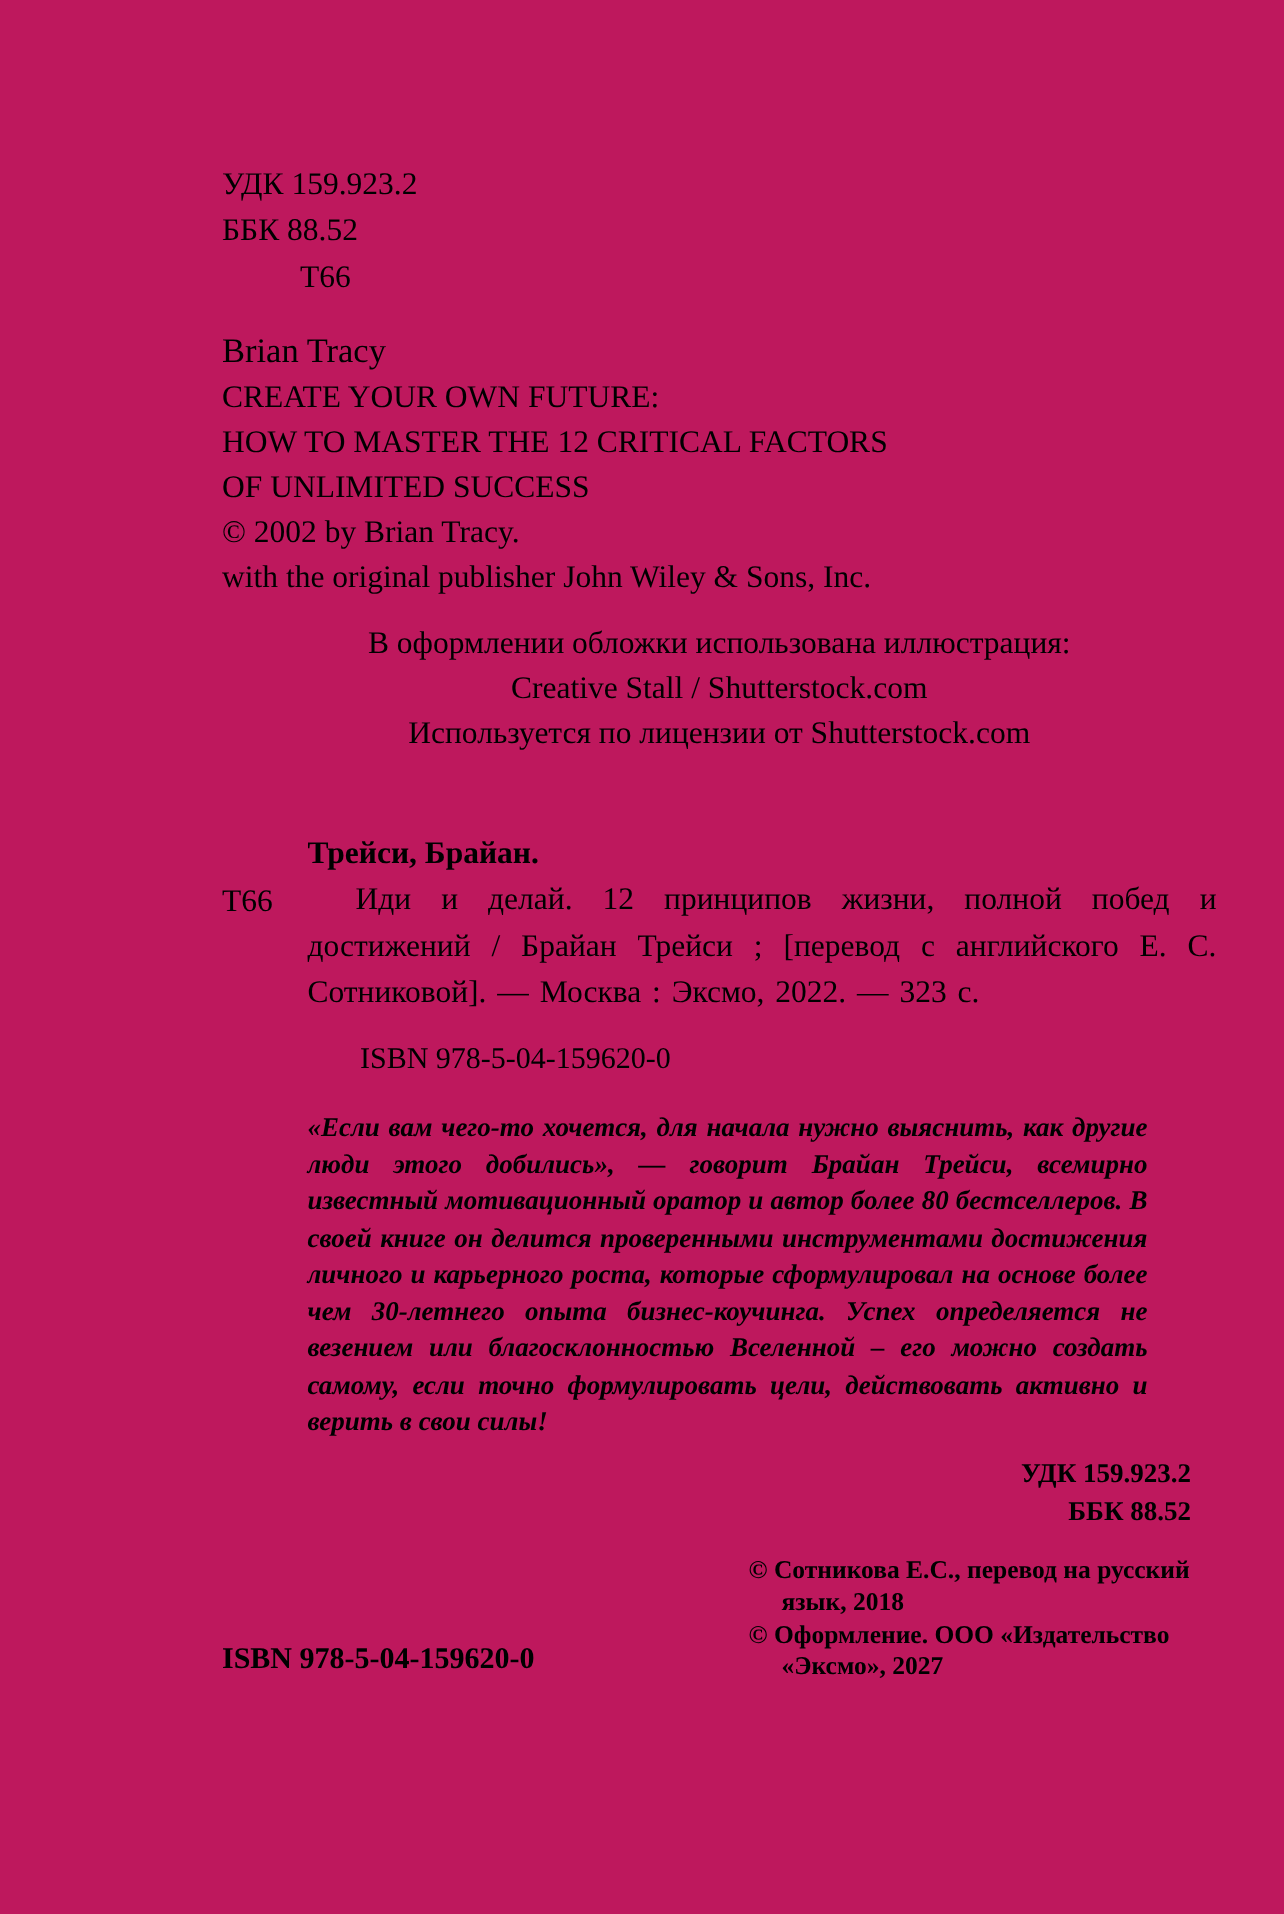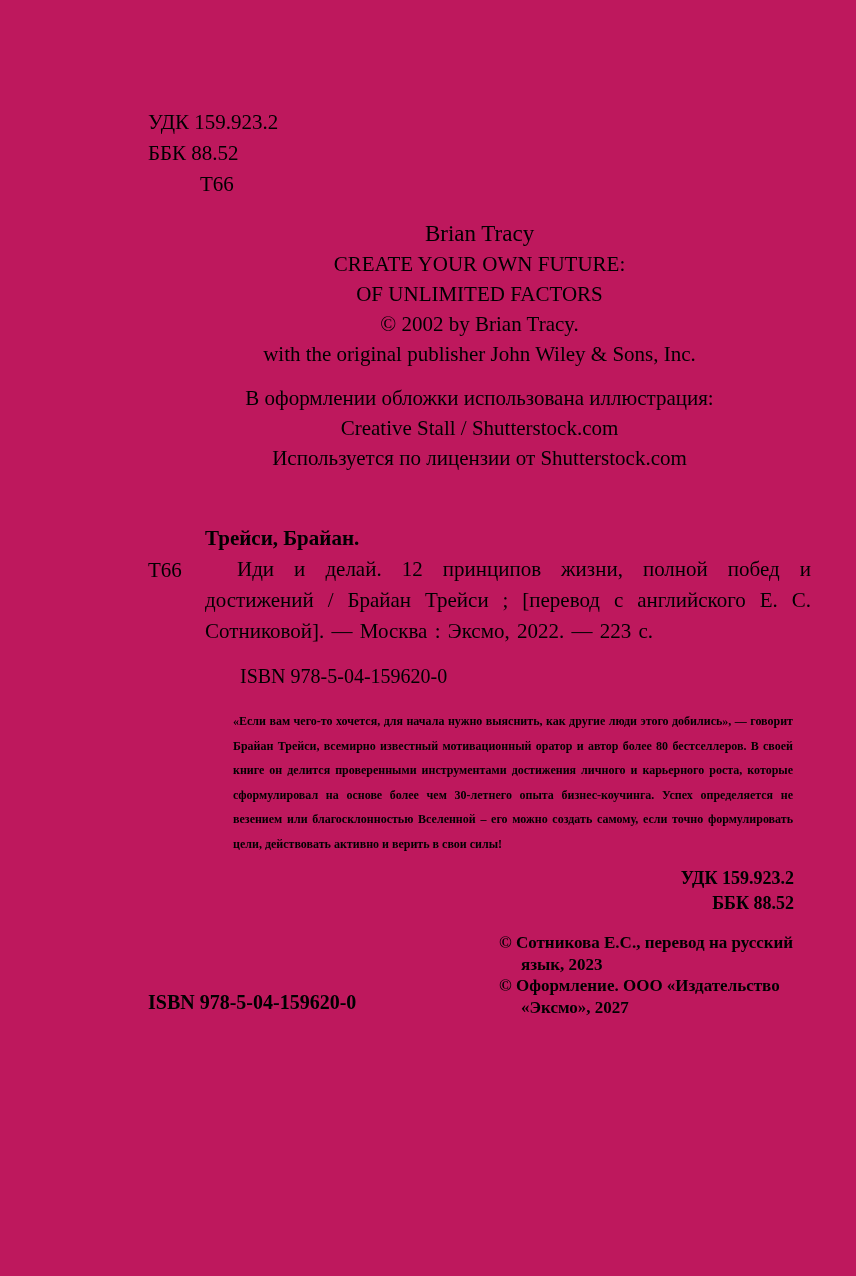--- a/index.html
+++ b/index.html
@@ -16,46 +16,47 @@
     height: 1276px;
     box-sizing: border-box;
     padding: 107px 45px 0 148px;
     background: #be185d;
     overflow: hidden;
   }
   
   .top-codes { font-size: 21px; line-height: 31px; }
   .top-codes .sign { margin-left: 52px; }
   
-  .center-block { text-align: center; margin-top: 19px; font-size: 21px; line-height: 30px; }
+  .center-block { margin-top: 19px; font-size: 21px; line-height: 30px; }
   .center-block .author { font-size: 23px; }
   
   .cover-credit { text-align: center; margin-top: 14px; font-size: 21px; line-height: 30px; }
   
   .catalog { position: relative; margin-top: 50px; }
   .catalog .heading { margin-left: 57px; font-weight: bold; font-size: 21px; line-height: 31px; }
   .catalog .sign { position: absolute; left: 0; top: 32px; font-size: 21px; line-height: 31px; }
   .catalog .desc {
     margin-left: 57px;
     text-indent: 32px;
     text-align: justify;
     font-size: 21px;
     line-height: 31px;
     word-spacing: 2px;
   }
   .catalog .isbn { margin-left: 92px; margin-top: 17px; font-size: 20px; line-height: 24px; }
   
   .annotation {
-    margin-left: 85px;
+    margin-left: 57px;
     margin-top: 21px;
     width: 560px;
     text-align: justify;
     font-weight: bold;
-    font-size: 12px;
+    font-size: 18px;
     line-height: 24.5px;
+    font-style: italic;
   }
   
   .bottom-codes {
     text-align: right;
     margin-top: 10px;
     margin-right: 17px;
     font-weight: bold;
     font-size: 18px;
     line-height: 25px;
   }
@@ -77,46 +78,47 @@
 
   <div class="top-codes">
     <div>УДК 159.923.2</div>
     <div>ББК 88.52</div>
     <div class="sign">Т66</div>
   </div>
 
   <div class="center-block">
     <div class="author">Brian Tracy</div>
     <div>CREATE YOUR OWN FUTURE:</div>
-    <div>OF UNLIMITED FACTORS</div>
+    <div>HOW TO MASTER THE 12 CRITICAL FACTORS</div>
+    <div>OF UNLIMITED SUCCESS</div>
     <div>© 2002 by Brian Tracy.</div>
     <div>with the original publisher John Wiley &amp; Sons, Inc.</div>
   </div>
 
   <div class="cover-credit">
     <div>В оформлении обложки использована иллюстрация:</div>
     <div>Creative Stall / Shutterstock.com</div>
     <div>Используется по лицензии от Shutterstock.com</div>
   </div>
 
   <div class="catalog">
     <div class="heading">Трейси, Брайан.</div>
     <div class="sign">Т66</div>
-    <div class="desc">Иди и делай. 12 принципов жизни, полной побед и достижений / Брайан Трейси ; [перевод с английского Е. С. Сотниковой]. — Москва : Эксмо, 2022. — 223 с.</div>
+    <div class="desc">Иди и делай. 12 принципов жизни, полной побед и достижений / Брайан Трейси ; [перевод с английского Е. С. Сотниковой]. — Москва : Эксмо, 2022. — 323 с.</div>
     <div class="isbn">ISBN 978-5-04-159620-0</div>
   </div>
 
   <div class="annotation">«Если вам чего-то хочется, для начала нужно выяснить, как другие люди этого добились», — говорит Брайан Трейси, всемирно известный мотивационный оратор и автор более 80 бестселлеров. В своей книге он делится проверенными инструментами достижения личного и карьерного роста, которые сформулировал на основе более чем 30-летнего опыта бизнес-коучинга. Успех определяется не везением или благосклонностью Вселенной – его можно создать самому, если точно формулировать цели, действовать активно и верить в свои силы!</div>
 
   <div class="bottom-codes">
     <div>УДК 159.923.2</div>
     <div>ББК 88.52</div>
   </div>
 
   <div class="bottom-row">
     <div class="isbn-bottom">ISBN 978-5-04-159620-0</div>
     <div class="copyright-block">
-      <div class="entry">© Сотникова Е.С., перевод на русский язык, 2023</div>
+      <div class="entry">© Сотникова Е.С., перевод на русский язык, 2018</div>
       <div class="entry">© Оформление. ООО «Издательство «Эксмо», 2027</div>
     </div>
   </div>
 
 </div>
 
 </body></html>

